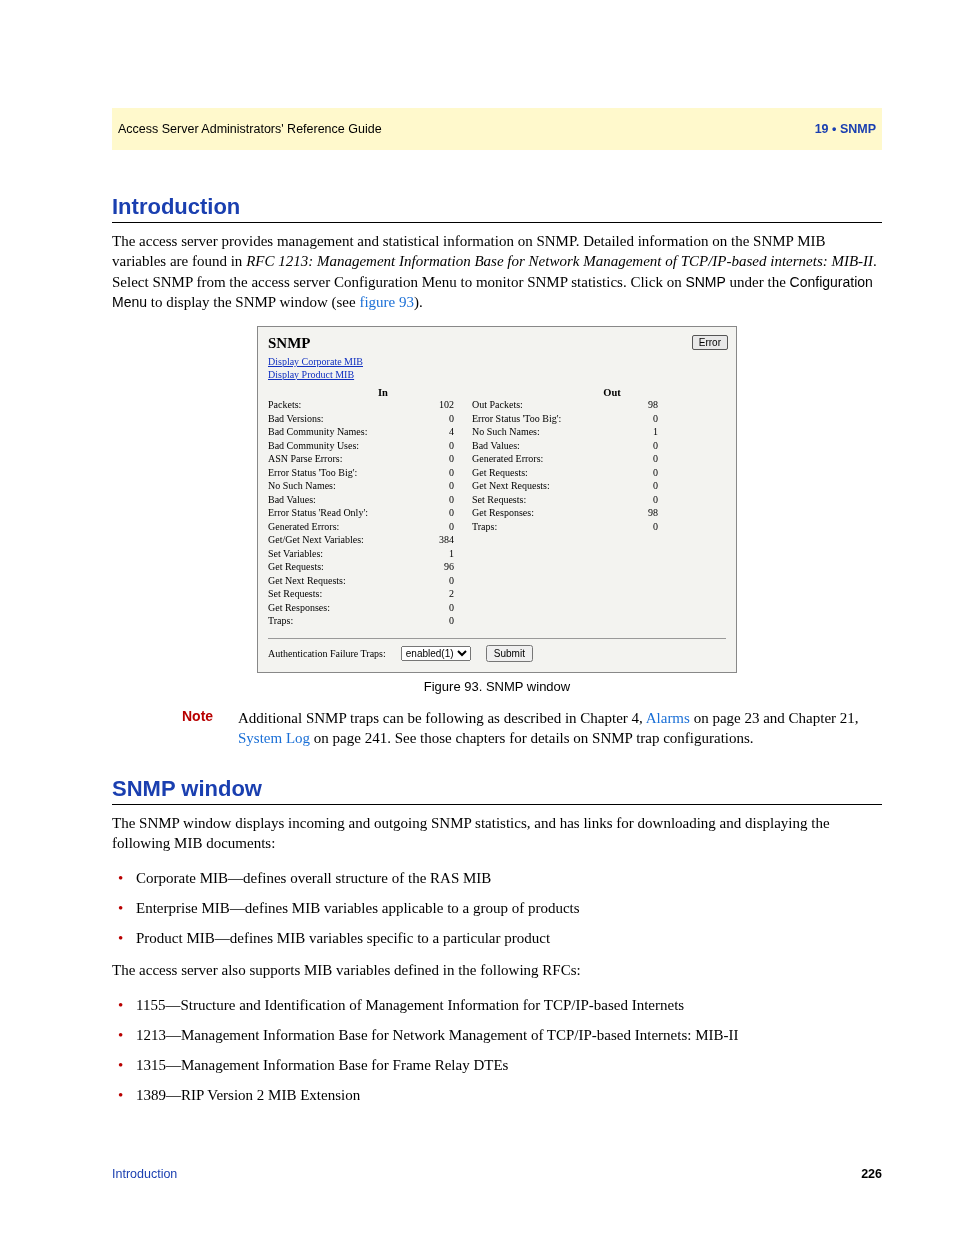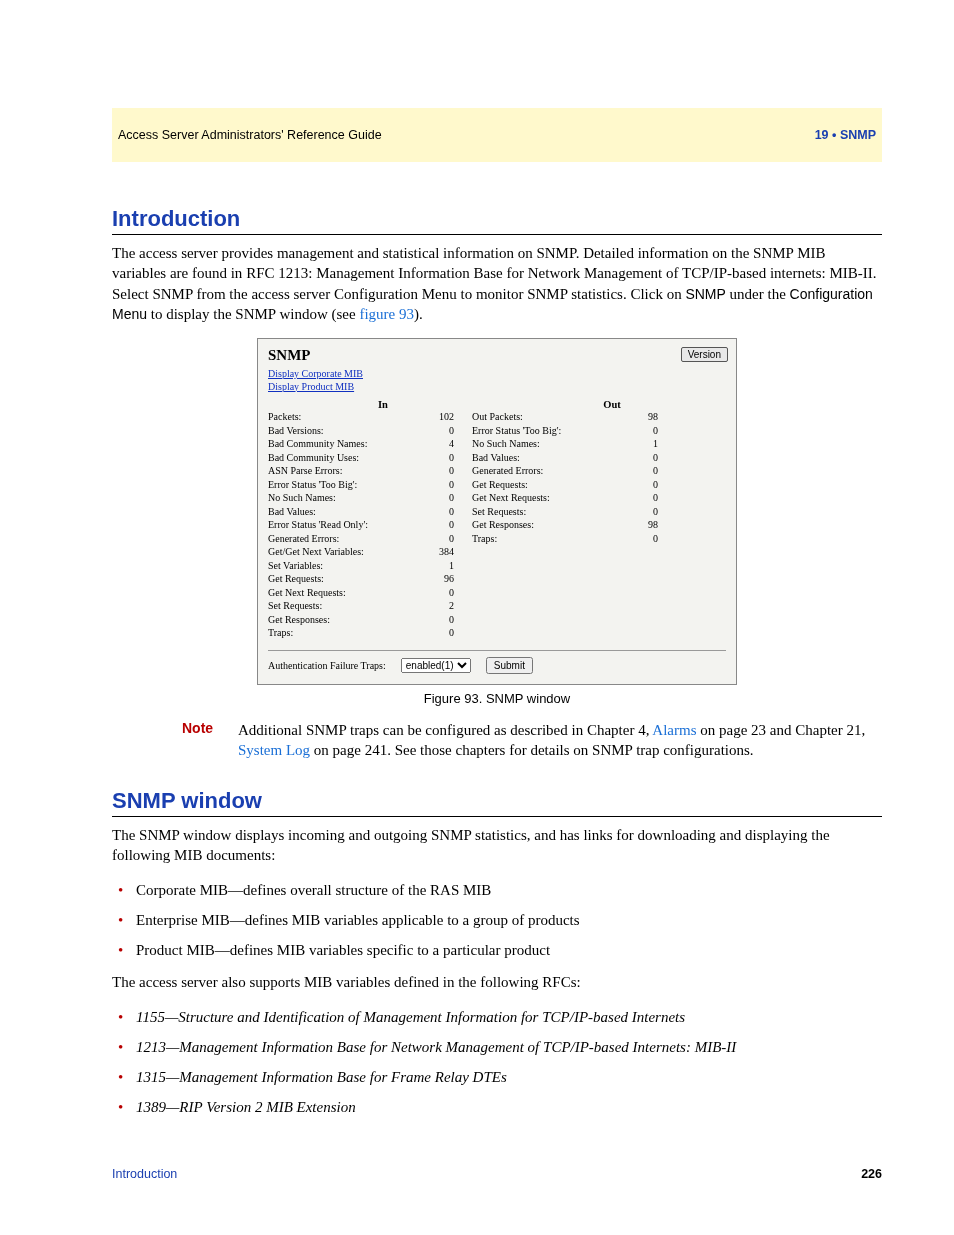--- a/index.html
+++ b/index.html
@@ -15,21 +15,21 @@
     margin: 0 auto;
     padding: 108px 72px 60px 112px;
     box-sizing: border-box;
     position: relative;
   }
   .header-band {
     background: #fff9cc;
     display: flex;
     justify-content: space-between;
     align-items: center;
-    padding: 20px 6px;
+    padding: 14px 6px;
     font-family: "Trebuchet MS", "Segoe UI", sans-serif;
     font-size: 12.5px;
     margin-bottom: 44px;
   }
   .header-right {
     color: #1a3fb0;
     font-weight: bold;
   }
   h1.section {
     font-family: "Trebuchet MS", "Segoe UI", sans-serif;
@@ -42,21 +42,21 @@
     border: none;
     border-top: 1px solid #000;
     margin: 2px 0 8px 0;
   }
   p.body {
     font-size: 15px;
     line-height: 1.35;
     margin: 0 0 14px 0;
     text-align: left;
   }
-  .ital { }
+  .ital { font-style: italic; }
   .sans-inline { font-family: "Trebuchet MS","Segoe UI",sans-serif; font-size: 14px; }
   a.link { color: #1a6fd6; text-decoration: none; }
 
   
   .figure-wrap {
     display: flex;
     justify-content: center;
     margin: 4px 0 6px 0;
   }
   .snmp-panel {
@@ -161,21 +161,21 @@
     line-height: 1.35;
     margin-bottom: 10px;
   }
   ul.bullets li::before {
     content: "•";
     position: absolute;
     left: 6px;
     color: #b80000;
     font-size: 15px;
   }
-  ul.bullets.italic li { font-style: italic; }
+  ul.bullets.italic li { }
   ul.bullets.italic li::before { font-style: normal; }
 
   .footer {
     position: absolute;
     bottom: 54px;
     left: 112px;
     right: 72px;
     display: flex;
     justify-content: space-between;
     font-family: "Trebuchet MS","Segoe UI",sans-serif;
@@ -197,21 +197,21 @@
   <h1 class="section">Introduction</h1>
   <hr class="rule">
 
   <p class="body">
     <span>The access server provides management and statistical information on SNMP. Detailed information on the SNMP MIB variables are found in </span><span class="ital">RFC 1213: Management Information Base for Network Management of TCP/IP-based internets: MIB-II</span><span>. Select SNMP from the access server Configuration Menu to monitor SNMP statistics. Click on </span><span class="sans-inline">SNMP</span><span> under the </span><span class="sans-inline">Configuration Menu</span><span> to display the SNMP window (see </span><a href="#" class="link">figure 93</a><span>).</span>
   </p>
 
   <div class="figure-wrap">
     <div class="snmp-panel">
       <div class="snmp-title">SNMP</div>
-      <button class="server-btn">Version</button>
+      <button class="server-btn">Error</button>
       <div class="mib-links">
         <a href="#">Display Corporate MIB</a>
         <a href="#">Display Product MIB</a>
       </div>
       <div class="stats-hdr">
         <div class="in">In</div>
         <div class="out">Out</div>
       </div>
       <div class="stats-cols">
         <div class="col">
@@ -287,21 +287,21 @@
         <select><option>enabled(1)</option></select>
         <button>Submit</button>
       </div>
     </div>
   </div>
   <div class="fig-caption">Figure 93. SNMP window</div>
 
   <div class="note">
     <div class="note-label">Note</div>
     <div class="note-text">
-      <span>Additional SNMP traps can be configured as described in Chapter 4, </span><a href="#" class="link">Alarms</a><span> on page 23 and Chapter 21, </span><a href="#" class="link">System Log</a><span> on page 241. See those chapters for details on SNMP trap configurations.</span>
+      <span>Additional SNMP traps can be following as described in Chapter 4, </span><a href="#" class="link">Alarms</a><span> on page 23 and Chapter 21, </span><a href="#" class="link">System Log</a><span> on page 241. See those chapters for details on SNMP trap configurations.</span>
     </div>
   </div>
 
   <h1 class="section">SNMP window</h1>
   <hr class="rule">
   <p class="body">The SNMP window displays incoming and outgoing SNMP statistics, and has links for downloading and displaying the following MIB documents:</p>
 
   <ul class="bullets">
     <li>Corporate MIB—defines overall structure of the RAS MIB</li>
     <li>Enterprise MIB—defines MIB variables applicable to a group of products</li>

